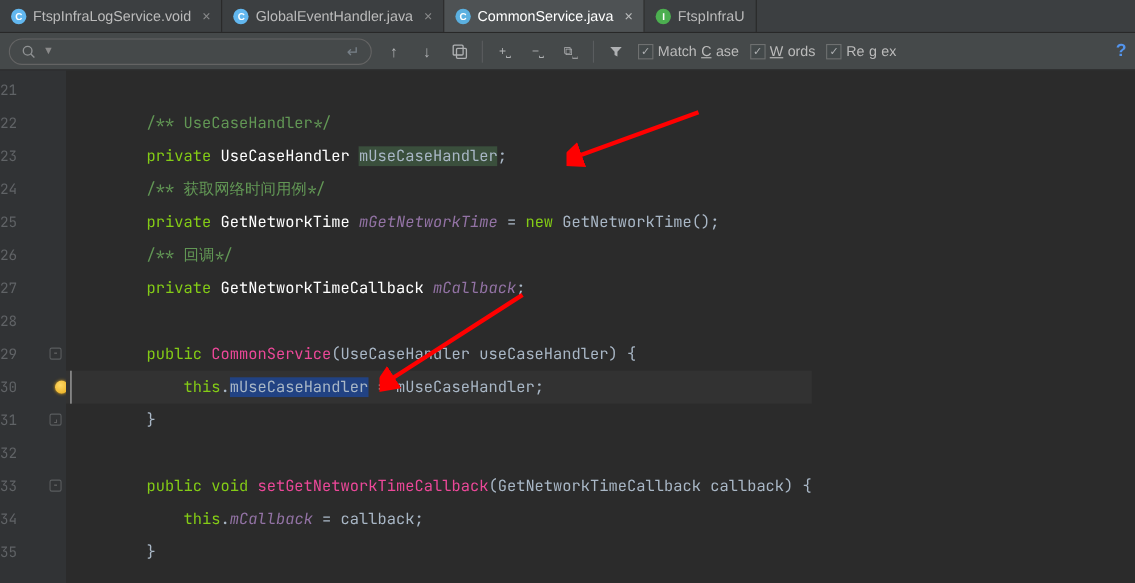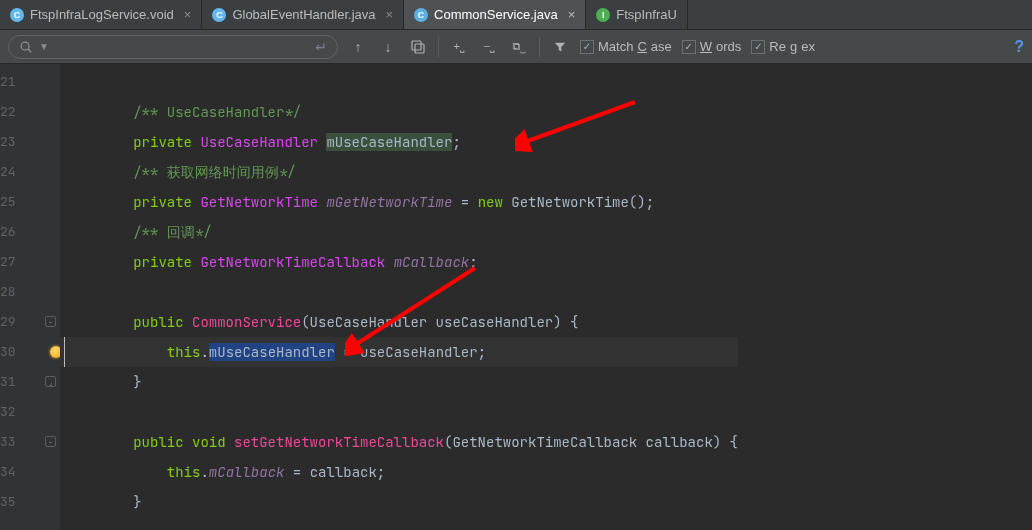--- a/index.html
+++ b/index.html
@@ -24,21 +24,21 @@
 .help{color:#5394ec;font-size:16px;margin-left:auto;font-weight:bold}
 .editor{display:flex;height:466px;background:#2b2b2b;position:relative}
 .gutter{width:60px;background:#313335;color:#606366;text-align:left;padding-top:3px;font-size:13px;flex-shrink:0;position:relative}
 .gutter .ln{height:30px;line-height:30px;padding-right:22px;position:relative}
 .fold{position:absolute;right:4px;top:9px;width:11px;height:11px;border:1px solid #5a5d5f;border-radius:2px;display:flex;align-items:center;justify-content:center;font-size:8px;color:#888;background:#313335}
 .bulb{position:absolute;left:50px;top:9px;width:12px;height:12px;border-radius:50%;background:radial-gradient(circle at 40% 35%,#ffd966,#e6a817);box-shadow:0 0 3px #e6a817}
 .code{padding-top:3px;position:relative}
 .line{height:30px;line-height:30px;white-space:pre;position:relative;padding-left:6px}
 .line.curr{background:#323232}
 .kw{color:#84cc16}
-.typ{color:#d946ef}
+.typ{color:#ffffff}
 .fld{color:#9373a5;font-style:italic}
 .cmtit{color:#629755;}
 .fn{color:#ec4899}
 .hl1{background:#214283;color:#a9b7c6;font-style:normal}
 .hl2{background:#3a4f3c;color:#a9b7c6;font-style:normal}
 .lnmark{position:absolute;left:0;top:0;bottom:0;width:4px}
 .caret{position:absolute;left:4px;top:0;bottom:0;width:1px;background:#bbbbbb}
 svg.arrow{position:absolute;pointer-events:none}
 </style>
 </head>
@@ -134,21 +134,21 @@
   <div class="code">
     <div class="line"><span class="lnmark"></span></div>
     <div class="line">        <span class="cmtit">/** UseCaseHandler*/</span></div>
     <div class="line">        <span class="kw">private</span><span class="typ"> UseCaseHandler </span><span class="hl2 fld">mUseCaseHandler</span><span>;</span></div>
     <div class="line">        <span class="cmtit">/** 获取网络时间用例*/</span></div>
     <div class="line">        <span class="kw">private</span><span class="typ"> GetNetworkTime </span><span class="fld">mGetNetworkTime</span><span> = </span><span class="kw">new</span><span> GetNetworkTime();</span></div>
     <div class="line">        <span class="cmtit">/** 回调*/</span></div>
     <div class="line">        <span class="kw">private</span><span class="typ"> GetNetworkTimeCallback </span><span class="fld">mCallback</span><span>;</span></div>
     <div class="line"></div>
     <div class="line">        <span class="kw">public</span><span class="fn"> CommonService</span><span>(UseCaseHandler useCaseHandler) {</span></div>
-    <div class="line curr"><span class="caret"></span>            <span class="kw">this</span><span>.</span><span class="hl1">mUseCaseHandler</span><span> = useCaseHandler;</span></div>
+    <div class="line curr"><span class="caret"></span>            <span class="kw">this</span><span>.</span><span class="hl1">mUseCaseHandler</span><span> = mUseCaseHandler;</span></div>
     <div class="line">        <span>}</span></div>
     <div class="line"></div>
     <div class="line">        <span class="kw">public</span><span class="kw"> void</span><span class="fn"> setGetNetworkTimeCallback</span><span>(GetNetworkTimeCallback callback) {</span></div>
     <div class="line">            <span class="kw">this</span><span>.</span><span class="fld">mCallback</span><span> = callback;</span></div>
     <div class="line">        <span>}</span></div>
 
     <svg class="arrow" style="left:455px;top:30px" width="130" height="60">
         <defs>
           <marker id="ah1" markerWidth="8" markerHeight="8" refX="1" refY="3" orient="auto">
             <polygon points="0 0, 7 3, 0 6" fill="#ff0000"></polygon>

